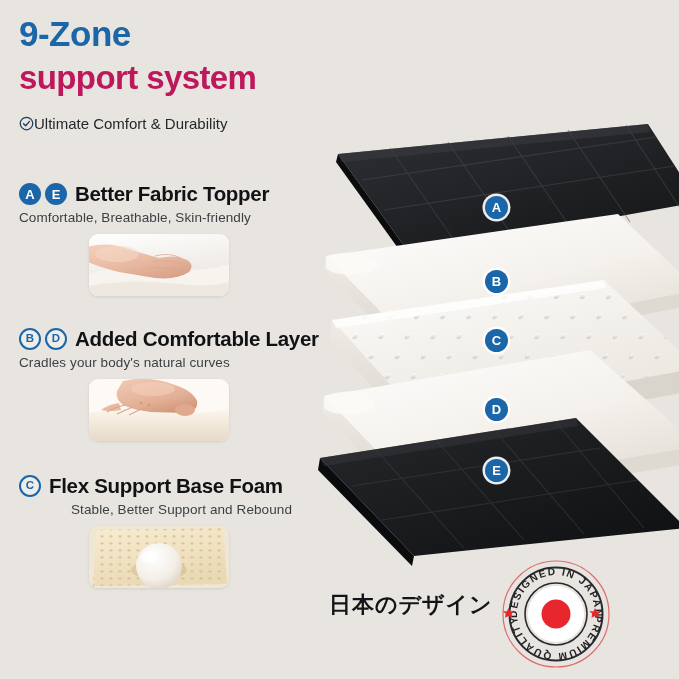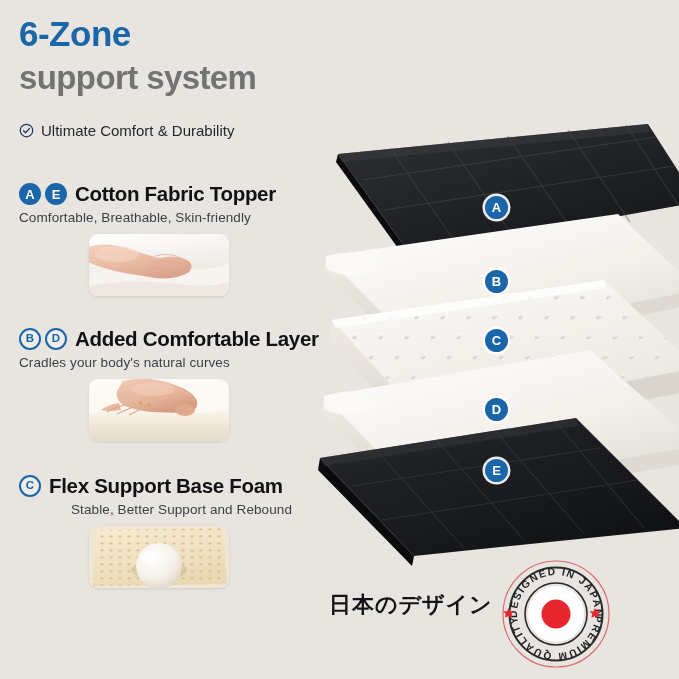--- a/index.html
+++ b/index.html
@@ -13,25 +13,25 @@
   .stage{position:absolute;inset:0;}
 
   
   .hdr{position:absolute;left:19px;top:16px;width:420px;}
   .hdr-1{
     font-size:35px;font-weight:700;letter-spacing:-0.5px;
     color:#1a66a8;line-height:1.05;
   }
   .hdr-2{
     font-size:33px;font-weight:700;letter-spacing:-0.6px;
-    color:#737373;line-height:1.08;margin-top:7px;
+    color:#be185d;line-height:1.08;margin-top:7px;
   }
   .hdr-3{
-    display:flex;align-items:center;gap:7px;
-    margin-top:27px;font-size:15px;color:#24282c;font-weight:400;
+    display:flex;align-items:center;gap:0;
+    margin-top:20px;font-size:15px;color:#24282c;font-weight:400;
   }
   .chk{width:15px;height:15px;flex:0 0 auto;display:block;}
 
   
   .feat{position:absolute;left:19px;width:330px;}
   .feat-hd{display:flex;align-items:center;gap:8px;}
   .badges{display:flex;gap:4px;flex:0 0 auto;}
   .bdg{
     width:22px;height:22px;border-radius:50%;
     display:flex;align-items:center;justify-content:center;
@@ -77,38 +77,38 @@
   }
   .stamp{position:absolute;left:500px;top:558px;width:112px;height:112px;}
   .stamp svg{display:block;width:112px;height:112px;}
 </style>
 </head>
 <body>
 
 <div class="stage">
 
   <div class="hdr">
-    <div class="hdr-1">6-Zone</div>
+    <div class="hdr-1">9-Zone</div>
     <div class="hdr-2">support system</div>
     <div class="hdr-3">
       <svg class="chk" viewBox="0 0 24 24">
         <circle cx="12" cy="12" r="10" fill="none" stroke="#1b3a5c" stroke-width="2"></circle>
         <path d="M7.3 12.3 L10.6 15.5 L16.8 8.6" fill="none" stroke="#1b3a5c" stroke-width="2.1" stroke-linecap="round" stroke-linejoin="round"></path>
       </svg>
       <span>Ultimate Comfort &amp; Durability</span>
     </div>
   </div>
 
   <div class="feat" style="top:182px;">
     <div class="feat-hd">
       <div class="badges">
         <div class="bdg fill">A</div>
         <div class="bdg fill">E</div>
       </div>
-      <div class="feat-title">Cotton Fabric Topper</div>
+      <div class="feat-title">Better Fabric Topper</div>
     </div>
     <div class="feat-sub">Comfortable, Breathable, Skin-friendly</div>
     <div class="thumb">
       <svg viewBox="0 0 140 62" preserveAspectRatio="none">
         <defs>
           <linearGradient id="fab1" x1="0" y1="0" x2="0.3" y2="1">
             <stop offset="0" stop-color="#ffffff"></stop>
               <stop offset="1" stop-color="#e9e3dc"></stop>
           </linearGradient>
           <linearGradient id="skin1" x1="0.1" y1="0" x2="0.8" y2="1">

